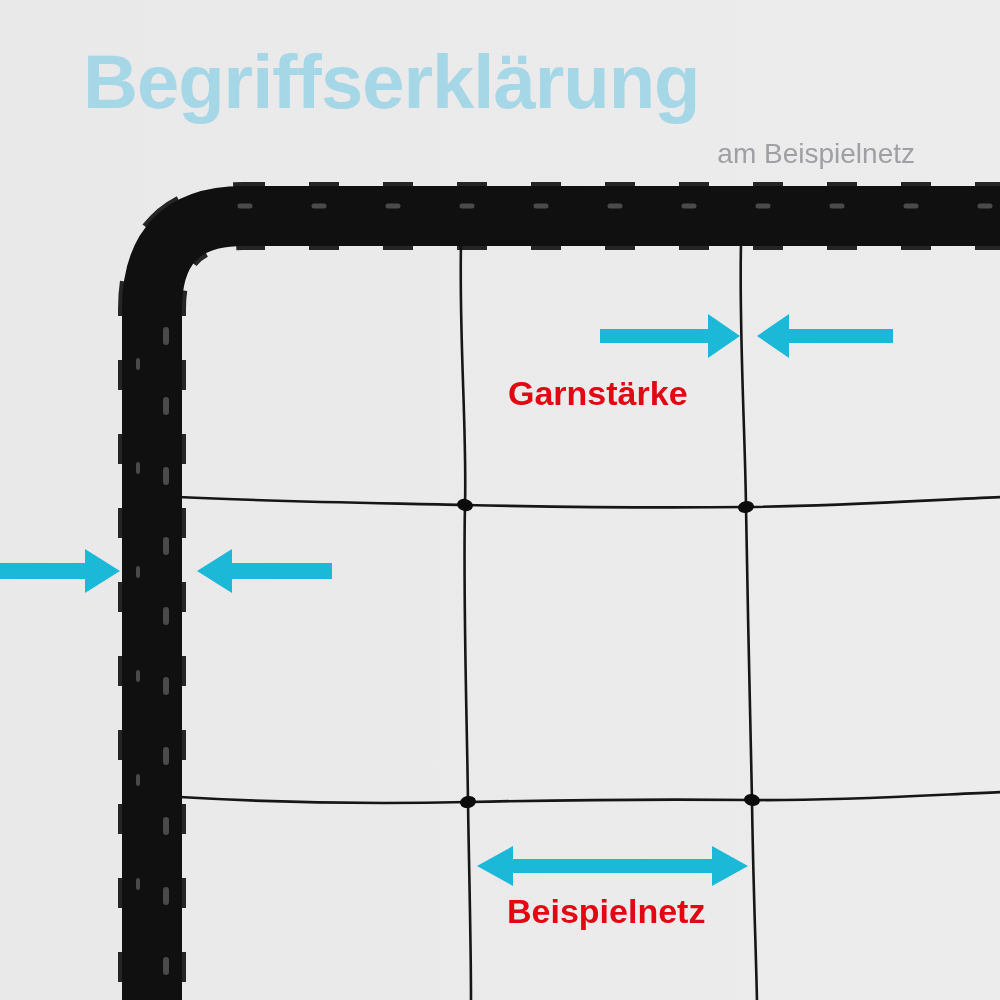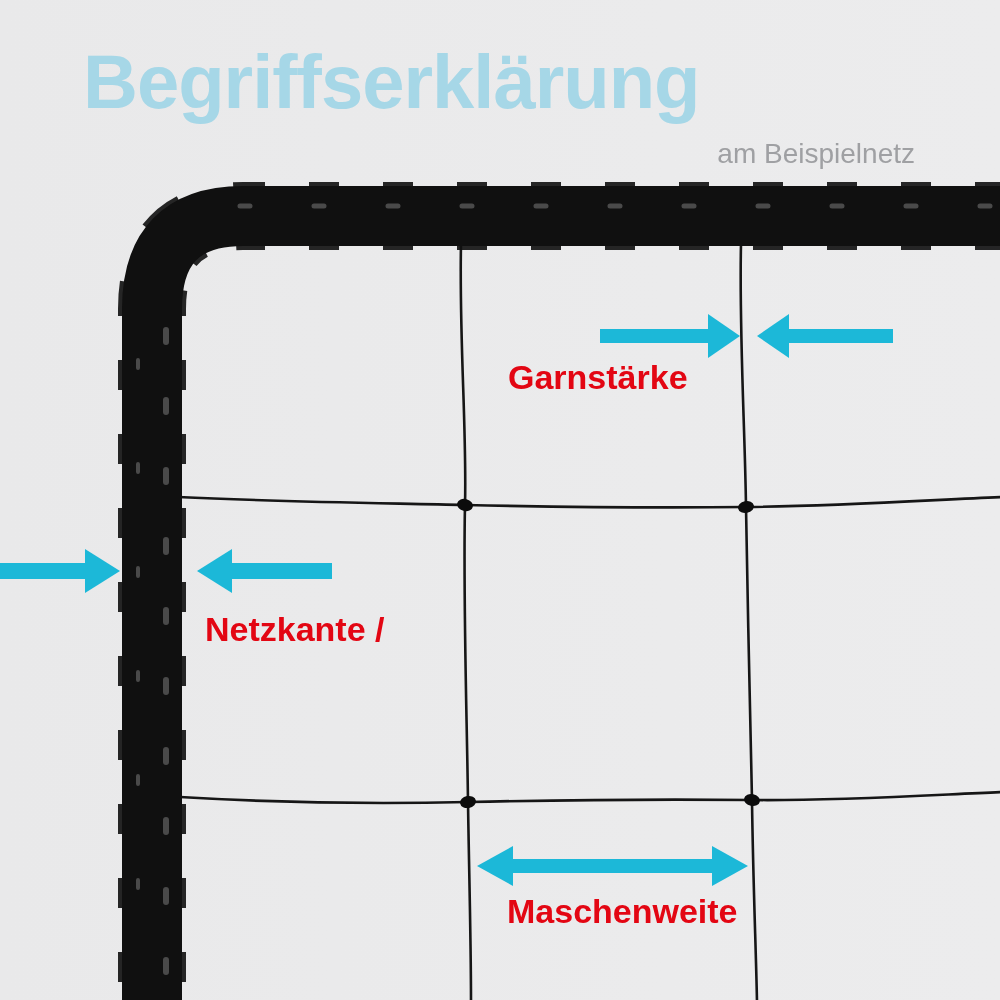--- a/index.html
+++ b/index.html
@@ -45,21 +45,21 @@
     font-size:28px;font-weight:400;
     color:var(--subtitle-gray);
     white-space:nowrap;
   }
   .label{
     position:absolute;
     font-size:34px;font-weight:bold;
     color:var(--label-red);
     white-space:nowrap;
   }
-  .label-garn{left:508px;top:358px;}
+  .label-garn{left:508px;top:374px;}
   .label-netz{left:205px;top:606px;line-height:46px;}
   .label-masche{left:507px;top:892px;}
 </style>
 </head>
 <body>
 
 <div class="canvas">
 
   <svg class="net" viewBox="0 0 1000 1000" aria-hidden="true">
 
@@ -109,18 +109,17 @@
     </g>
 
   </svg>
 
   <h1 class="page-title">Begriffserklärung</h1>
   <div class="page-subtitle">am Beispielnetz</div>
 
   <div class="label label-garn">Garnstärke</div>
 
   <div class="label label-netz">
-    <div>Netzkante /</div>
   </div>
 
-  <div class="label label-masche">Maschenweite</div>
+  <div class="label label-masche">Beispielnetz</div>
 
 </div>
 
 </body></html>

